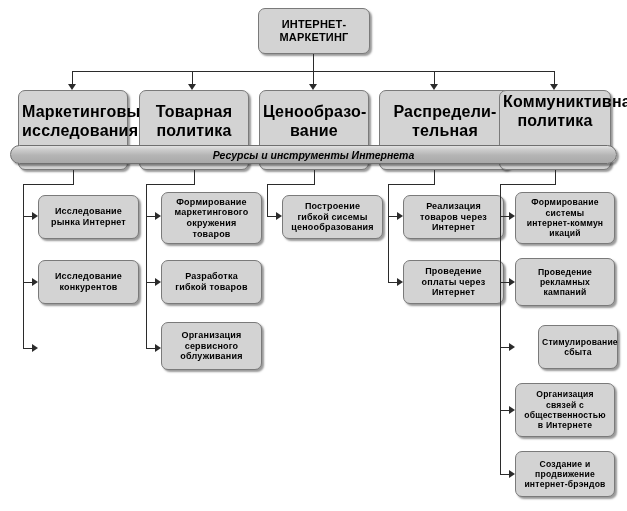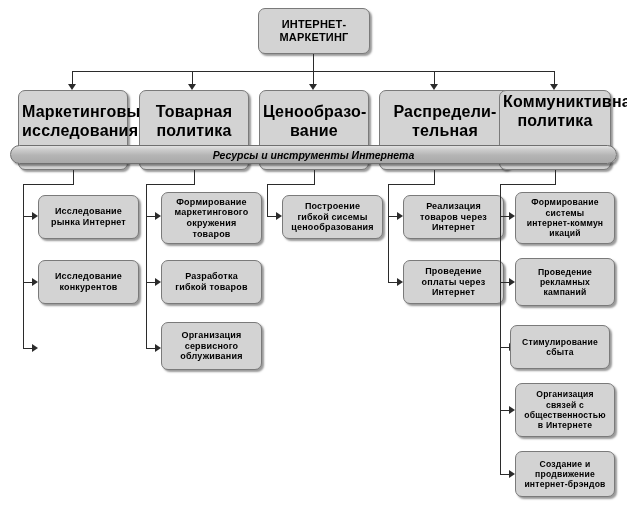--- a/index.html
+++ b/index.html
@@ -235,21 +235,21 @@
     <span class="txt">Формирование
 системы
 интернет-коммун
 икаций</span>
   </div>
   <div class="node leaf tight" style="left:515px;top:258px;width:100px;height:48px;">
     <span class="txt">Проведение
 рекламных
 кампаний</span>
   </div>
-  <div class="node leaf tight" style="left:510px;top:325px;width:100px;height:44px;justify-content:flex-end;">
+  <div class="node leaf tight" style="left:538px;top:325px;width:80px;height:44px;justify-content:flex-end;">
     <span class="txt">Стимулирование
 сбыта</span>
   </div>
   <div class="node leaf tight" style="left:515px;top:383px;width:100px;height:54px;">
     <span class="txt">Организация
 связей с
 общественностью
 в Интернете</span>
   </div>
   <div class="node leaf tight" style="left:515px;top:451px;width:100px;height:46px;">

